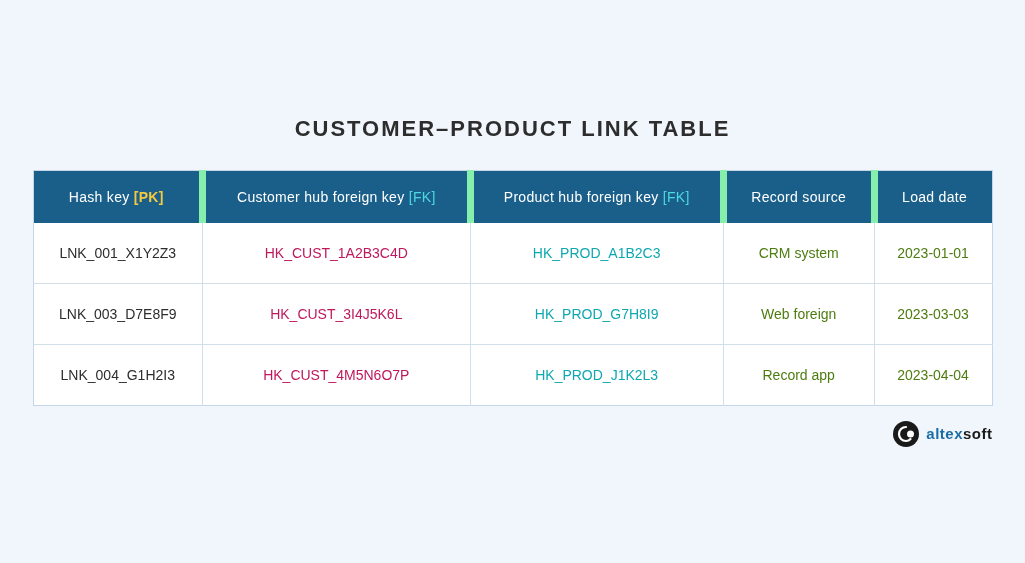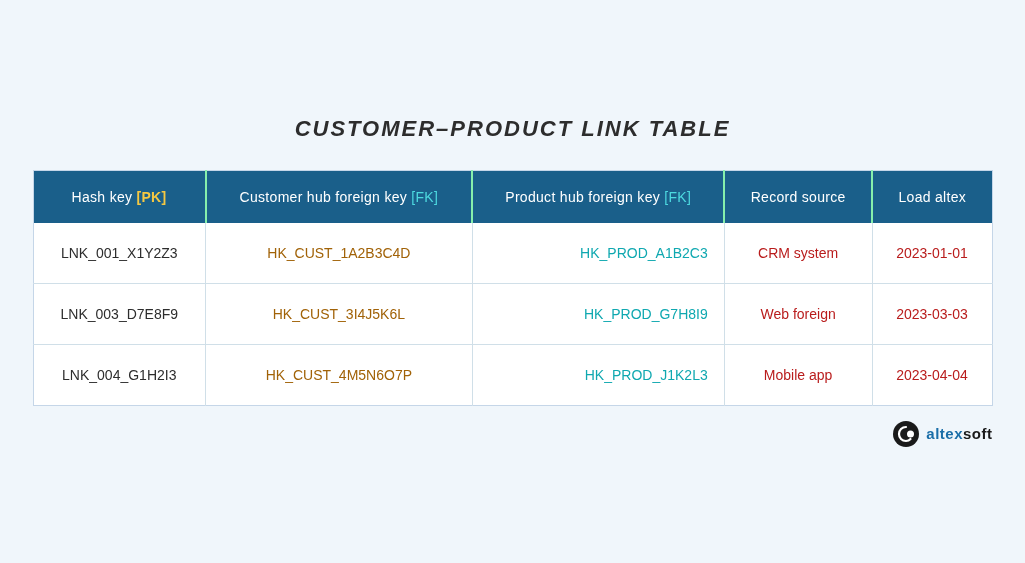--- a/index.html
+++ b/index.html
@@ -28,40 +28,39 @@
     }
 
     .page-title {
       font-size: 22px;
       font-weight: 600;
       letter-spacing: 2px;
       color: #2d2d2d;
       text-transform: uppercase;
       margin-bottom: 28px;
       text-align: center;
-      font-style: italic;
     }
 
     table {
       width: 100%;
       border-collapse: collapse;
       border: 1px solid #c5d6e8;
     }
 
     thead tr {
       background-color: #1a5f8a;
     }
 
     thead th {
       color: #ffffff;
       font-size: 14px;
       font-weight: 500;
       padding: 18px 16px;
       text-align: center;
-      border-right: 2px solid #86efac;
+      border-right: 7px solid #86efac;
       letter-spacing: 0.3px;
     }
 
     thead th:last-child {
       border-right: none;
     }
 
     thead th .badge-pk {
       color: #f5c842;
       font-weight: 700;
@@ -79,43 +78,42 @@
 
     tbody tr:last-child {
       border-bottom: none;
       padding-left: 32px;
     }
 
     tbody td {
       padding: 22px 16px;
       text-align: center;
       font-size: 14px;
-      color: #b91c1c;
+      color: #4d7c0f;
       border-right: 1px solid #d0dfe8;
     }
 
     tbody td:last-child {
       border-right: none;
       text-align: center;
     }
 
     tbody td.hash-key {
       color: #2d2d2d;
       font-weight: 500;
     }
 
     tbody td.cust-fk {
-      color: #a16207;
+      color: #be185d;
       font-weight: 500;
     }
 
     tbody td.prod-fk {
       color: #0fa8b0;
       font-weight: 500;
-      text-align: right;
     }
 
     .logo-area {
       width: 960px;
       display: flex;
       justify-content: flex-end;
       margin-top: 14px;
       align-items: center;
       gap: 6px;
     }
@@ -149,21 +147,21 @@
         <th>
           Hash key <span class="badge-pk">[PK]</span>
         </th>
         <th>
           Customer hub foreign key <span class="badge-fk">[FK]</span>
         </th>
         <th>
           Product hub foreign key <span class="badge-fk">[FK]</span>
         </th>
         <th>Record source</th>
-        <th>Load altex</th>
+        <th>Load date</th>
       </tr>
     </thead>
     <tbody id="table-body">
     <tr>
           <td class="hash-key">LNK_001_X1Y2Z3</td>
           <td class="cust-fk">HK_CUST_1A2B3C4D</td>
           <td class="prod-fk">HK_PROD_A1B2C3</td>
           <td>CRM system</td>
           <td>2023-01-01</td>
         </tr>
@@ -171,21 +169,21 @@
           <td class="hash-key">LNK_003_D7E8F9</td>
           <td class="cust-fk">HK_CUST_3I4J5K6L</td>
           <td class="prod-fk">HK_PROD_G7H8I9</td>
           <td>Web foreign</td>
           <td>2023-03-03</td>
         </tr>
         <tr>
           <td class="hash-key">LNK_004_G1H2I3</td>
           <td class="cust-fk">HK_CUST_4M5N6O7P</td>
           <td class="prod-fk">HK_PROD_J1K2L3</td>
-          <td>Mobile app</td>
+          <td>Record app</td>
           <td>2023-04-04</td>
         </tr>
       </tbody>
   </table>
 
   <div class="logo-area">
     <svg class="logo-icon" viewBox="0 0 28 28" xmlns="http://www.w3.org/2000/svg">
       <circle cx="14" cy="14" r="13" fill="#1a1a1a"></circle>
       <path d="M14 7 C10 7, 7 10, 7 14 C7 18, 10 21, 14 21 C16 21, 17.5 20.2, 18.5 19" stroke="#ffffff" stroke-width="2.2" fill="none" stroke-linecap="round"></path>
       <circle cx="18.5" cy="14" r="3.5" fill="#ffffff"></circle>

